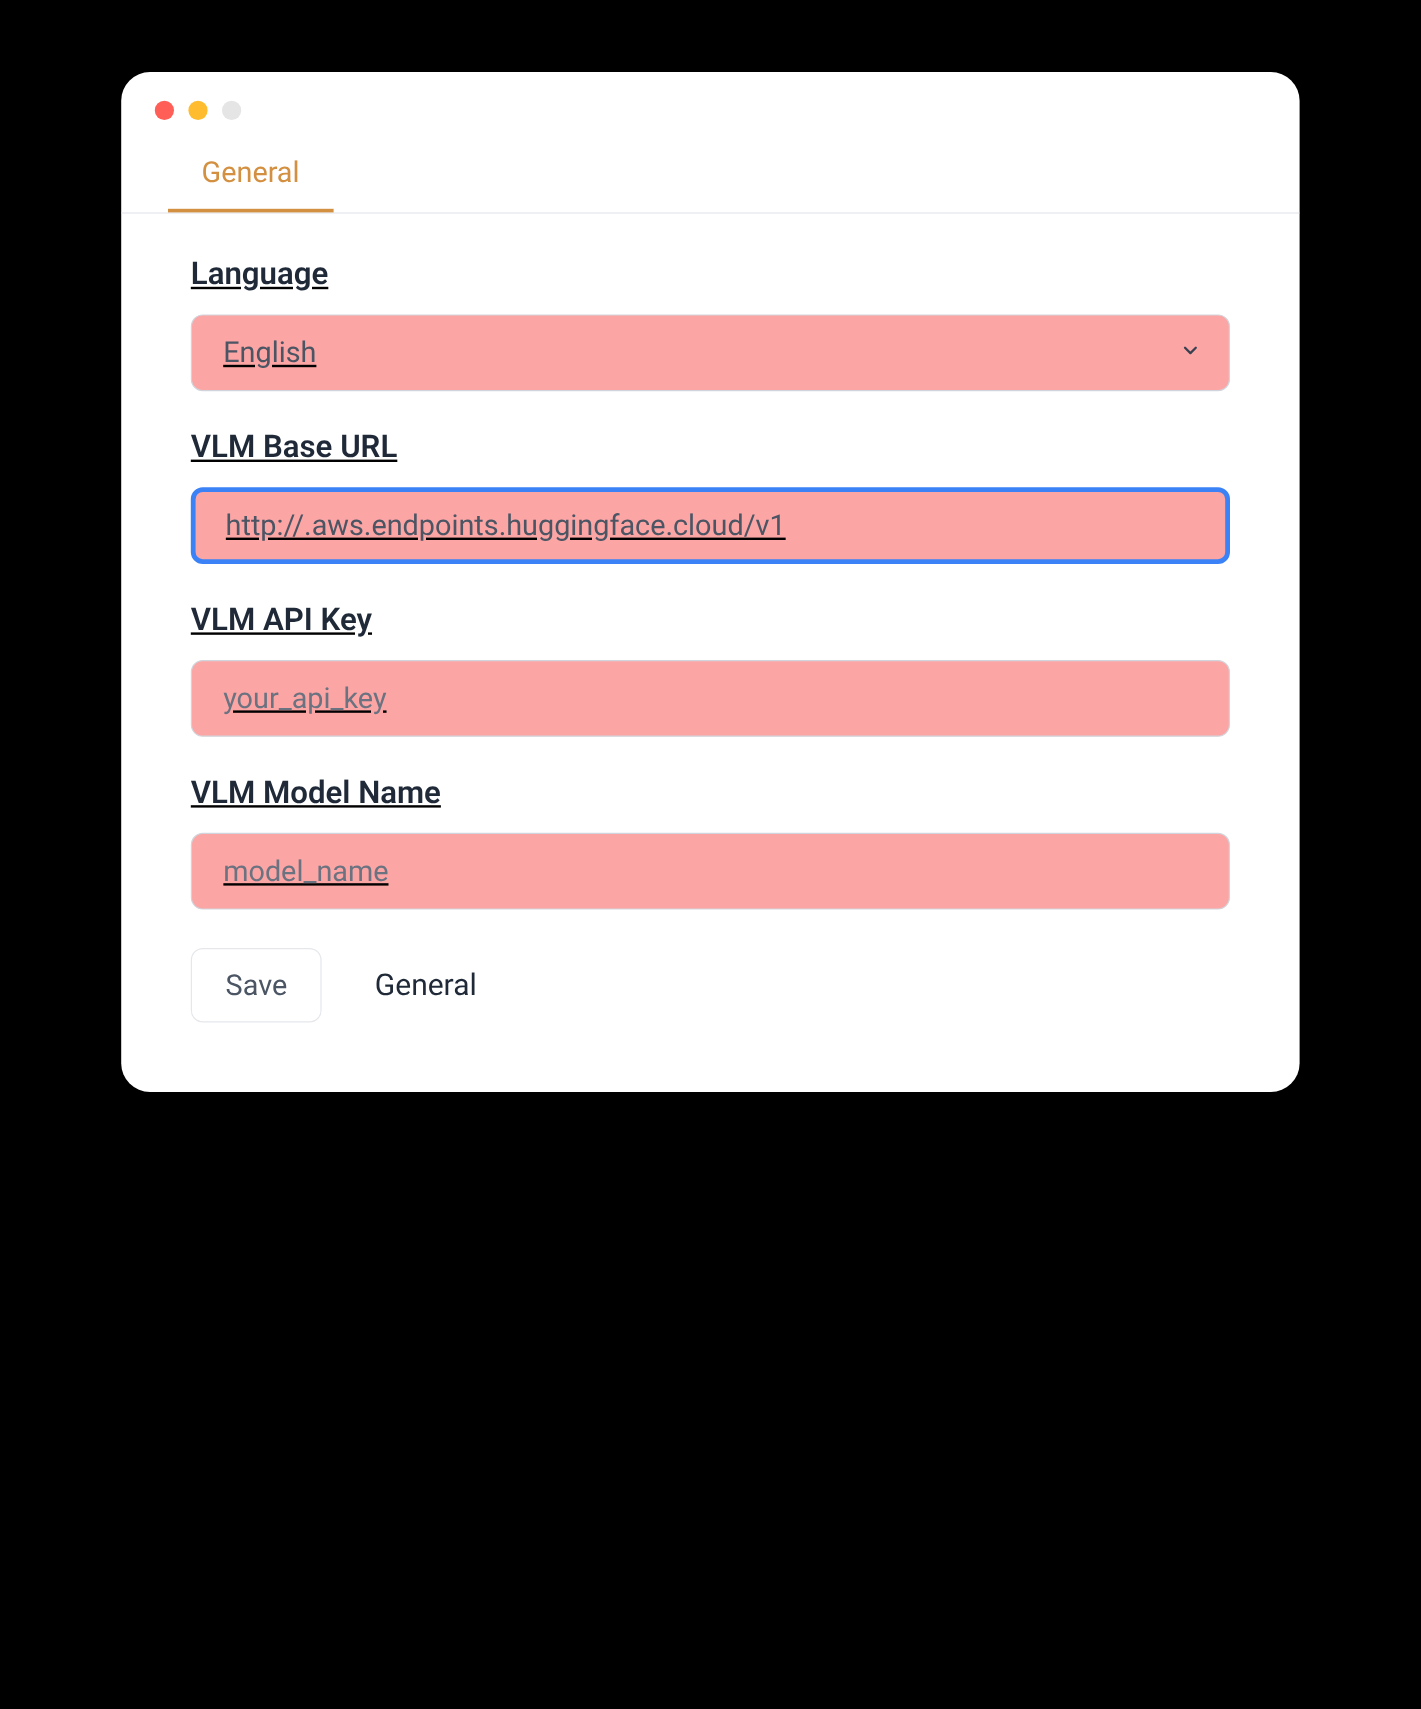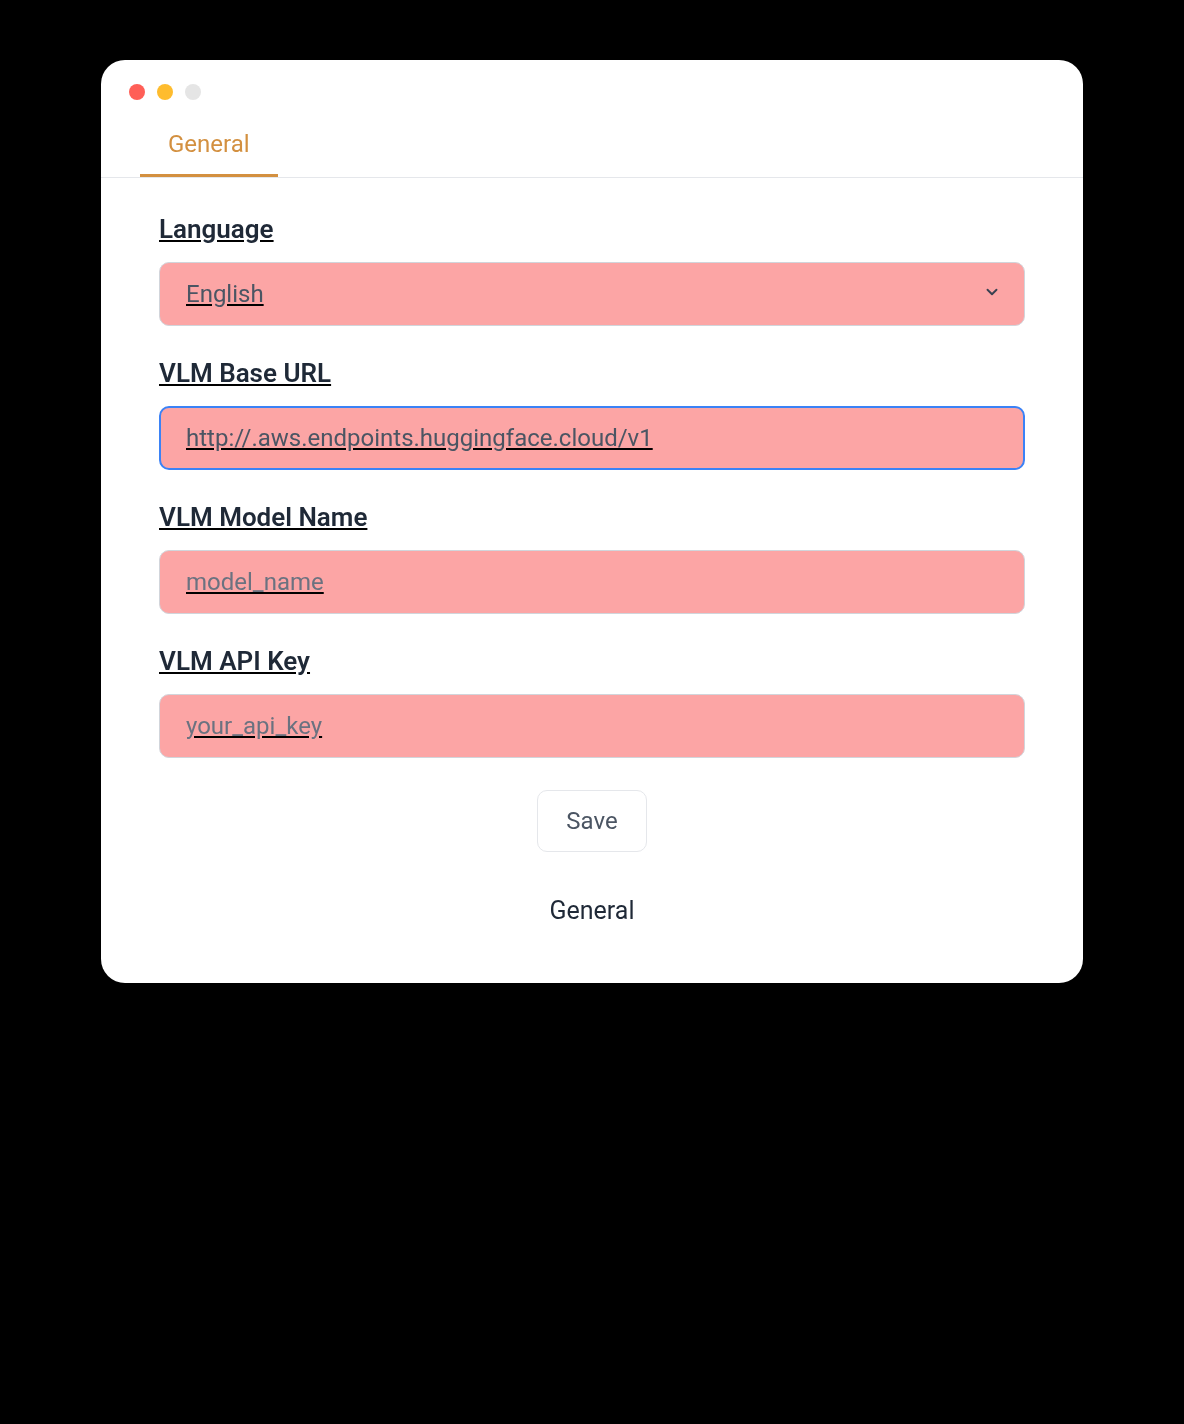--- a/index.html
+++ b/index.html
@@ -102,21 +102,21 @@
       cursor: pointer;
       padding-right: 56px;
     }
 
     .select.focused {
       border-color: #3b82f6;
       box-shadow: 0 0 0 1px rgba(59,130,246,0.3);
     }
 
     .text-input.focused {
-      border: 2px solid #3b82f6;
+      border: 4px solid #3b82f6;
       padding: 0 25px;
     }
 
     .text-input::placeholder {
       color: #6b7280;
     }
 
     .chevron {
       position: absolute;
       right: 24px;
@@ -124,21 +124,20 @@
       transform: translateY(-50%);
       pointer-events: none;
       color: #374151;
     }
 
     .actions {
       display: flex;
       align-items: center;
       gap: 44px;
       margin-top: 8px;
-      flex-direction: column;
     }
 
     .btn-save {
       border: 1px solid #e5e7eb;
       background: #fff;
       border-radius: 10px;
       padding: 16px 28px;
       font-size: 24px;
       color: #4b5563;
       cursor: pointer;
@@ -182,27 +181,27 @@
       </div>
     </div>
 
 
     <div class="field-group">
       <label class="field-label">VLM Base URL</label>
       <input type="text" class="text-input focused" value="http://.aws.endpoints.huggingface.cloud/v1" style="">
     </div>
 
     <div class="field-group">
+      <label class="field-label">VLM API Key</label>
+      <input type="text" class="text-input" placeholder="your_api_key" style="">
+    </div>
+
+    <div class="field-group">
       <label class="field-label">VLM Model Name</label>
       <input type="text" class="text-input" placeholder="model_name" style="">
-    </div>
-
-    <div class="field-group">
-      <label class="field-label">VLM API Key</label>
-      <input type="text" class="text-input" placeholder="your_api_key" style="">
     </div>
 
     <div class="actions">
       <button class="btn-save">Save</button>
       <button class="btn-cancel">General</button>
     </div>
 
   </div>
 </div>
 

